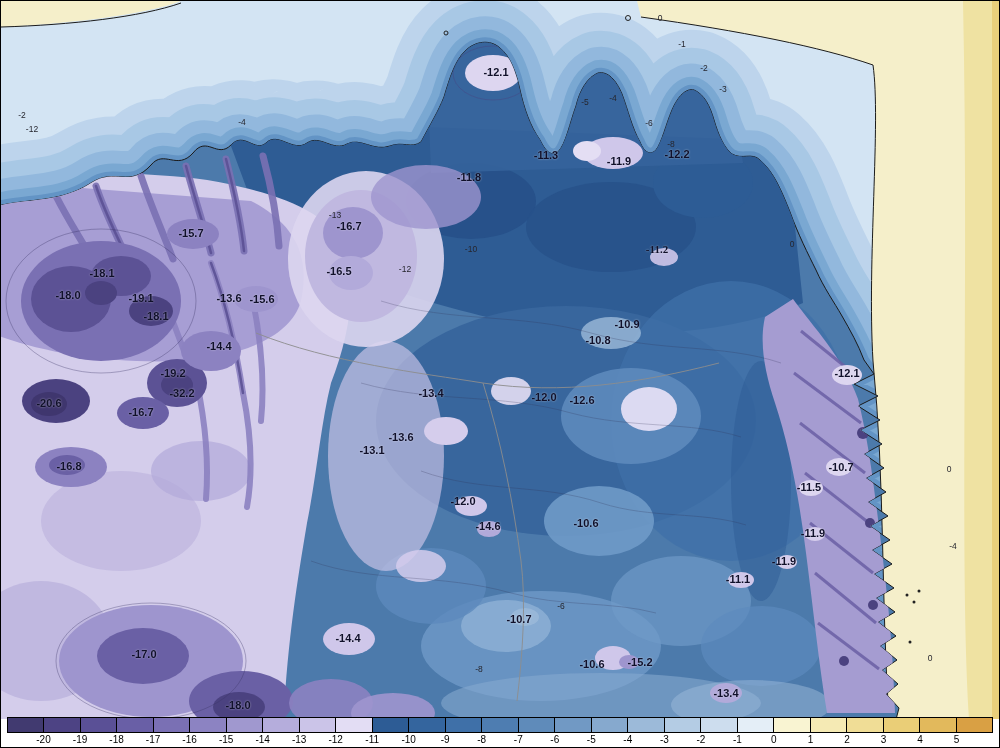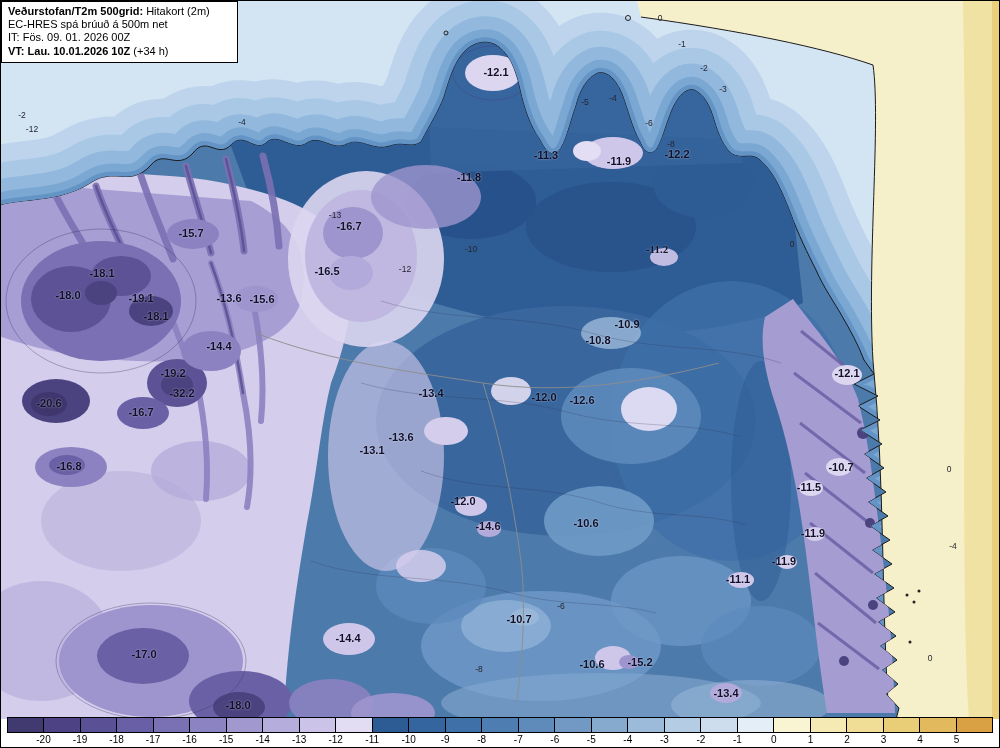--- a/index.html
+++ b/index.html
@@ -224,21 +224,21 @@
     </div>
 
   <div class="labels-layer">
       <span class="temp-label" style="left: 495px; top: 71px;">-12.1</span>
       <span class="temp-label" style="left: 545px; top: 154px;">-11.3</span>
       <span class="temp-label" style="left: 618px; top: 160px;">-11.9</span>
       <span class="temp-label" style="left: 654px; top: 153px; padding-left: 44px;">-12.2</span>
       <span class="temp-label" style="left: 468px; top: 176px;">-11.8</span>
       <span class="temp-label" style="left: 348px; top: 225px;">-16.7</span>
       <span class="temp-label" style="left: 190px; top: 232px;">-15.7</span>
-      <span class="temp-label" style="left: 326px; top: 270px;">-16.5</span>
+      <span class="temp-label" style="left: 338px; top: 270px;">-16.5</span>
       <span class="temp-label" style="left: 656px; top: 248px; font-family: Liberation Serif, serif;">-11.2</span>
       <span class="temp-label" style="left: 101px; top: 272px;">-18.1</span>
       <span class="temp-label" style="left: 67px; top: 294px;">-18.0</span>
       <span class="temp-label" style="left: 140px; top: 297px;">-19.1</span>
       <span class="temp-label" style="left: 155px; top: 315px;">-18.1</span>
       <span class="temp-label" style="left: 228px; top: 297px;">-13.6</span>
       <span class="temp-label" style="left: 261px; top: 298px;">-15.6</span>
       <span class="temp-label" style="left: 626px; top: 323px;">-10.9</span>
       <span class="temp-label" style="left: 597px; top: 339px;">-10.8</span>
       <span class="temp-label" style="left: 218px; top: 345px;">-14.4</span>
@@ -263,26 +263,20 @@
       <span class="temp-label" style="left: 737px; top: 578px;">-11.1</span>
       <span class="temp-label" style="left: 518px; top: 618px;">-10.7</span>
       <span class="temp-label" style="left: 347px; top: 637px;">-14.4</span>
       <span class="temp-label" style="left: 143px; top: 653px;">-17.0</span>
       <span class="temp-label" style="left: 621px; top: 661px; margin-left: 18px;">-15.2</span>
       <span class="temp-label" style="left: 591px; top: 663px;">-10.6</span>
       <span class="temp-label" style="left: 725px; top: 692px;">-13.4</span>
       <span class="temp-label" style="left: 237px; top: 704px;">-18.0</span>
     </div>
 
-  <div class="header-box">
-    <div><span class="b">Veðurstofan/T2m 500grid:</span><span> Hitakort (2m)</span></div>
-    <div>EC-HRES spá brúuð á 500m net</div>
-    <div>IT: Fös. 09. 01. 2026 00Z</div>
-    <div><span class="b">VT: Lau. 10.01.2026 10Z</span><span> (+34 h)</span></div>
-  </div>
 
   <div class="colorbar-wrap">
     <div class="colorbar-segments">
         <div class="cb-seg" style="background: rgb(65, 58, 112);"></div>
         <div class="cb-seg" style="background: rgb(77, 67, 132);"></div>
         <div class="cb-seg" style="background: rgb(90, 80, 150);"></div>
         <div class="cb-seg" style="background: rgb(105, 95, 166);"></div>
         <div class="cb-seg" style="background: rgb(122, 112, 180);"></div>
         <div class="cb-seg" style="background: rgb(140, 131, 194);"></div>
         <div class="cb-seg" style="background: rgb(160, 152, 207);"></div>

